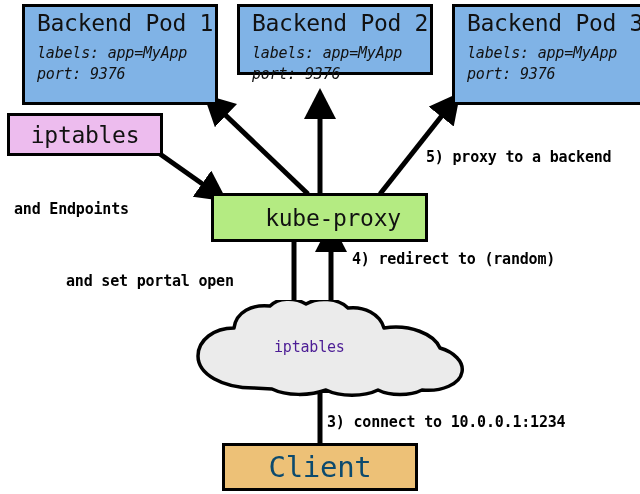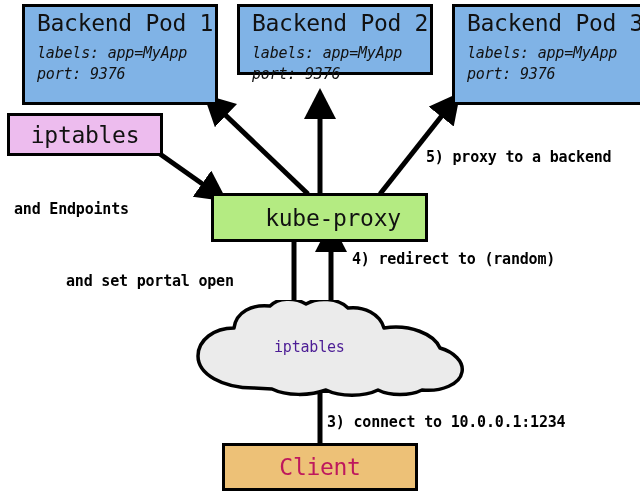--- a/index.html
+++ b/index.html
@@ -63,22 +63,22 @@
     font-size: 23px;
     color: #111111;
     letter-spacing: -0.3px;
   }
   .client {
     background: #edc177;
     align-items: center;
     justify-content: center;
   }
   .client-label {
-    font-size: 23px;
-    color: #be185d;
+    font-size: 29px;
+    color: #0c4a6e;
     letter-spacing: -0.3px;
   }
   .annotation {
     position: absolute;
     font-size: 15px;
     font-weight: bold;
     line-height: 22px;
     color: #000000;
     white-space: pre;
     letter-spacing: -0.2px;

